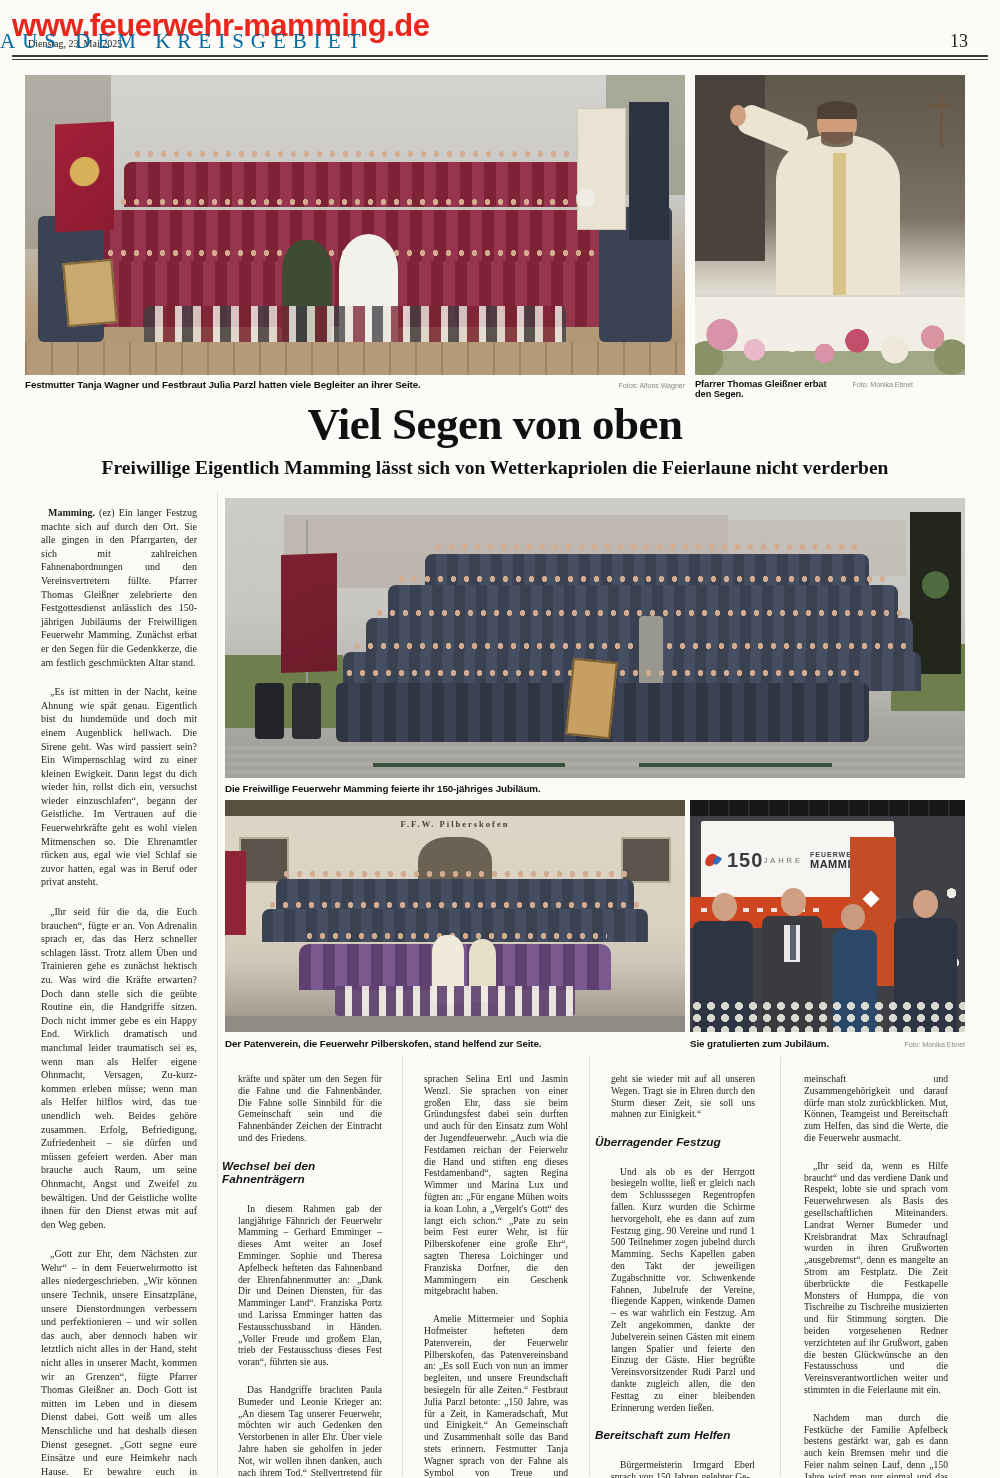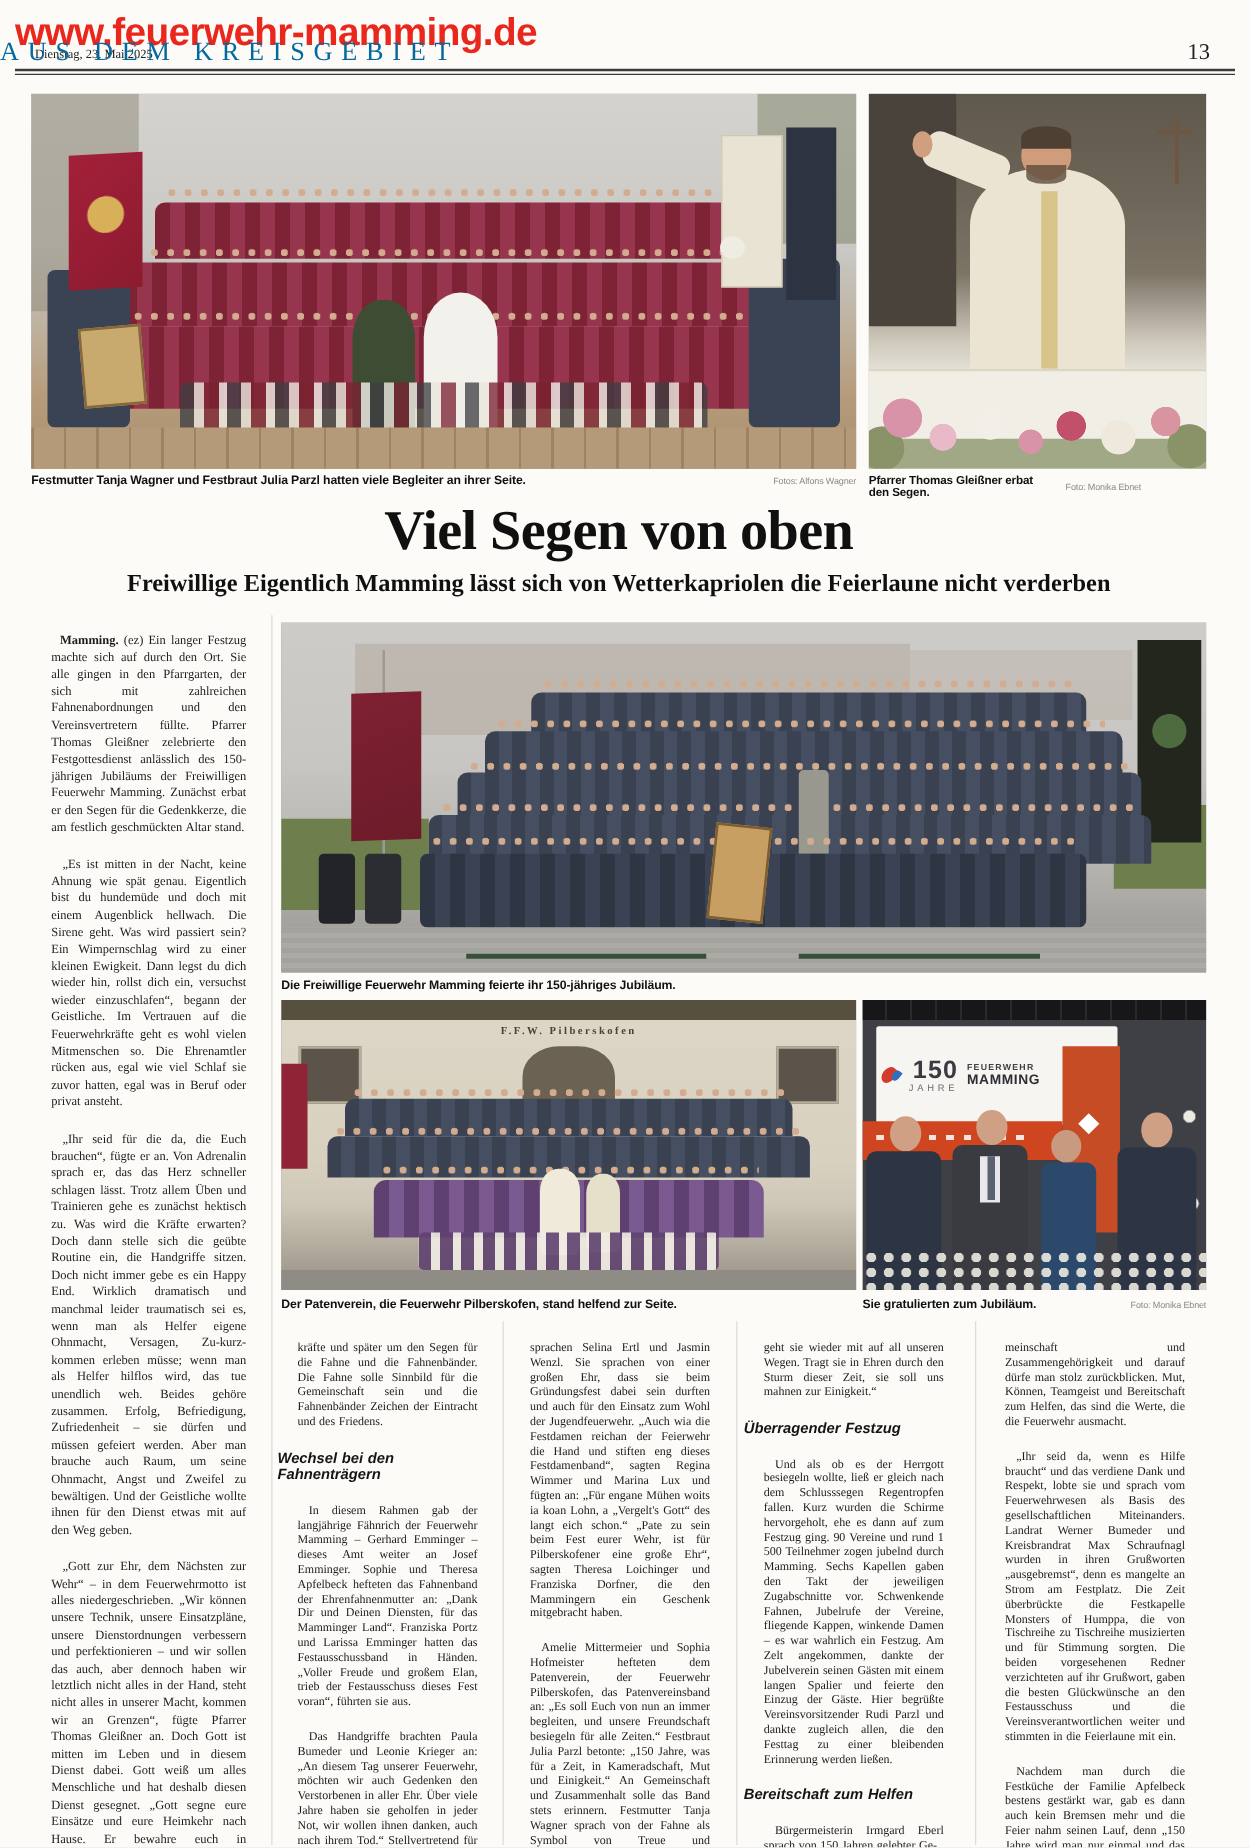--- a/index.html
+++ b/index.html
@@ -93,21 +93,21 @@
     <div class="abs" style="left:46.5%;top:19%;width:12%;height:5%;background:#5d4c3c;border-radius:0 0 40% 40%;opacity:.8;"></div>
     <div class="abs" style="left:0;bottom:0;width:100%;height:26%;background:#f1eee6;border-top:2px solid #dcd6c6;"></div>
     <div class="abs" style="left:0;bottom:0;width:100%;height:8%;background:#7f8a5d;opacity:.7;"></div>
     <div class="abs" style="left:0;bottom:0;width:100%;height:30%;background-image:radial-gradient(circle 16px at 10% 55%,#d893a8 96%,rgba(0,0,0,0)),radial-gradient(circle 11px at 22% 72%,#eab9c7 96%,rgba(0,0,0,0)),radial-gradient(circle 13px at 36% 60%,#f1efe7 96%,rgba(0,0,0,0)),radial-gradient(circle 10px at 48% 76%,#d893a8 96%,rgba(0,0,0,0)),radial-gradient(circle 12px at 60% 62%,#c2506a 96%,rgba(0,0,0,0)),radial-gradient(circle 14px at 74% 72%,#eee9dc 96%,rgba(0,0,0,0)),radial-gradient(circle 12px at 88% 58%,#d8949f 96%,rgba(0,0,0,0)),radial-gradient(circle 18px at 95% 80%,#8a9367 96%,rgba(0,0,0,0)),radial-gradient(circle 18px at 4% 82%,#8a9367 96%,rgba(0,0,0,0));"></div>
   </div>
 
   <div class="abs caption" style="left:25px;top:379px;width:660px;">
     <span>Festmutter Tanja Wagner und Festbraut Julia Parzl hatten viele Begleiter an ihrer Seite.</span>
     <span class="cap-credit">Fotos: Alfons Wagner</span>
   </div>
-  <div class="abs caption" style="left:695px;top:379px;width:218px;align-items:center;">
+  <div class="abs caption" style="left:695px;top:379px;width:218px;">
     <span style="font-size:9.3px;">Pfarrer Thomas Gleißner erbat den Segen.</span>
     <span class="cap-credit">Foto: Monika Ebnet</span>
   </div>
 
   <div class="abs headline" style="left:25px;right:35px;top:402px;">Viel Segen von oben</div>
   <div class="abs subheadline" style="left:25px;right:35px;top:457px;">Freiwillige Eigentlich Mamming lässt sich von Wetterkapriolen die Feierlaune nicht verderben</div>
 
   <div class="abs col col1" style="left:25px;top:490px;width:188px;">
     <p class="para lead"><b>Mamming.</b> <span>(ez)</span> <span>Ein langer Festzug machte sich auf durch den Ort. Sie alle gingen in den Pfarrgarten, der sich mit zahlreichen Fahnenabordnungen und den Vereinsvertretern füllte. Pfarrer Thomas Gleißner zelebrierte den Festgottesdienst anlässlich des 150-jährigen Jubiläums der Freiwilligen Feuerwehr Mamming. Zunächst erbat er den Segen für die Gedenkkerze, die am festlich geschmückten Altar stand.</span></p>
     <p class="para">„Es ist mitten in der Nacht, keine Ahnung wie spät genau. Eigentlich bist du hundemüde und doch mit einem Augenblick hellwach. Die Sirene geht. Was wird passiert sein? Ein Wimpernschlag wird zu einer kleinen Ewigkeit. Dann legst du dich wieder hin, rollst dich ein, versuchst wieder einzuschlafen“, begann der Geistliche. Im Vertrauen auf die Feuerwehrkräfte geht es wohl vielen Mitmenschen so. Die Ehrenamtler rücken aus, egal wie viel Schlaf sie zuvor hatten, egal was in Beruf oder privat ansteht.</p>
@@ -167,21 +167,21 @@
   <div class="abs caption" style="left:225px;top:1038px;width:460px;">
     <span>Der Patenverein, die Feuerwehr Pilberskofen, stand helfend zur Seite.</span>
   </div>
 
   <div class="abs photo" style="left:690px;top:800px;width:275px;height:232px;">
     <div class="abs" style="left:0;top:0;right:0;bottom:0;background:#3f3f46;"></div>
     <div class="abs" style="left:0;top:0;width:100%;height:7%;background:repeating-linear-gradient(90deg,#17171a 0 18px,#2a2a2e 18px 20px);"></div>
     <div class="abs banner" style="left:4%;top:9%;width:70%;height:34%;background:#f6f5f1;border-radius:2px;">
       <span style="display:inline-block;width:10px;height:14px;background:#d23c2a;border-radius:50% 0 50% 50%;transform:rotate(38deg);"></span>
       <span style="display:inline-block;width:6px;height:9px;background:#2f6fbe;border-radius:50% 0 50% 50%;transform:rotate(38deg);margin-left:-9px;"></span>
-      <span style="display:flex;flex-direction:column;align-items:flex-end;">
+      <span style="display:flex;flex-direction:row;align-items:center;">
         <span class="b150">150</span>
         <span class="bjahre">JAHRE</span>
       </span>
       <span style="display:flex;flex-direction:column;">
         <span class="bfw">FEUERWEHR</span>
         <span class="bmam">MAMMING</span>
       </span>
     </div>
     <div class="abs" style="left:0;top:42%;width:58%;height:13%;background:#cf4520;"></div>
     <div class="abs" style="left:4%;top:46.5%;width:44%;height:4px;background:repeating-linear-gradient(90deg,rgba(255,255,255,.85) 0 6px,rgba(0,0,0,0) 6px 14px);"></div>

